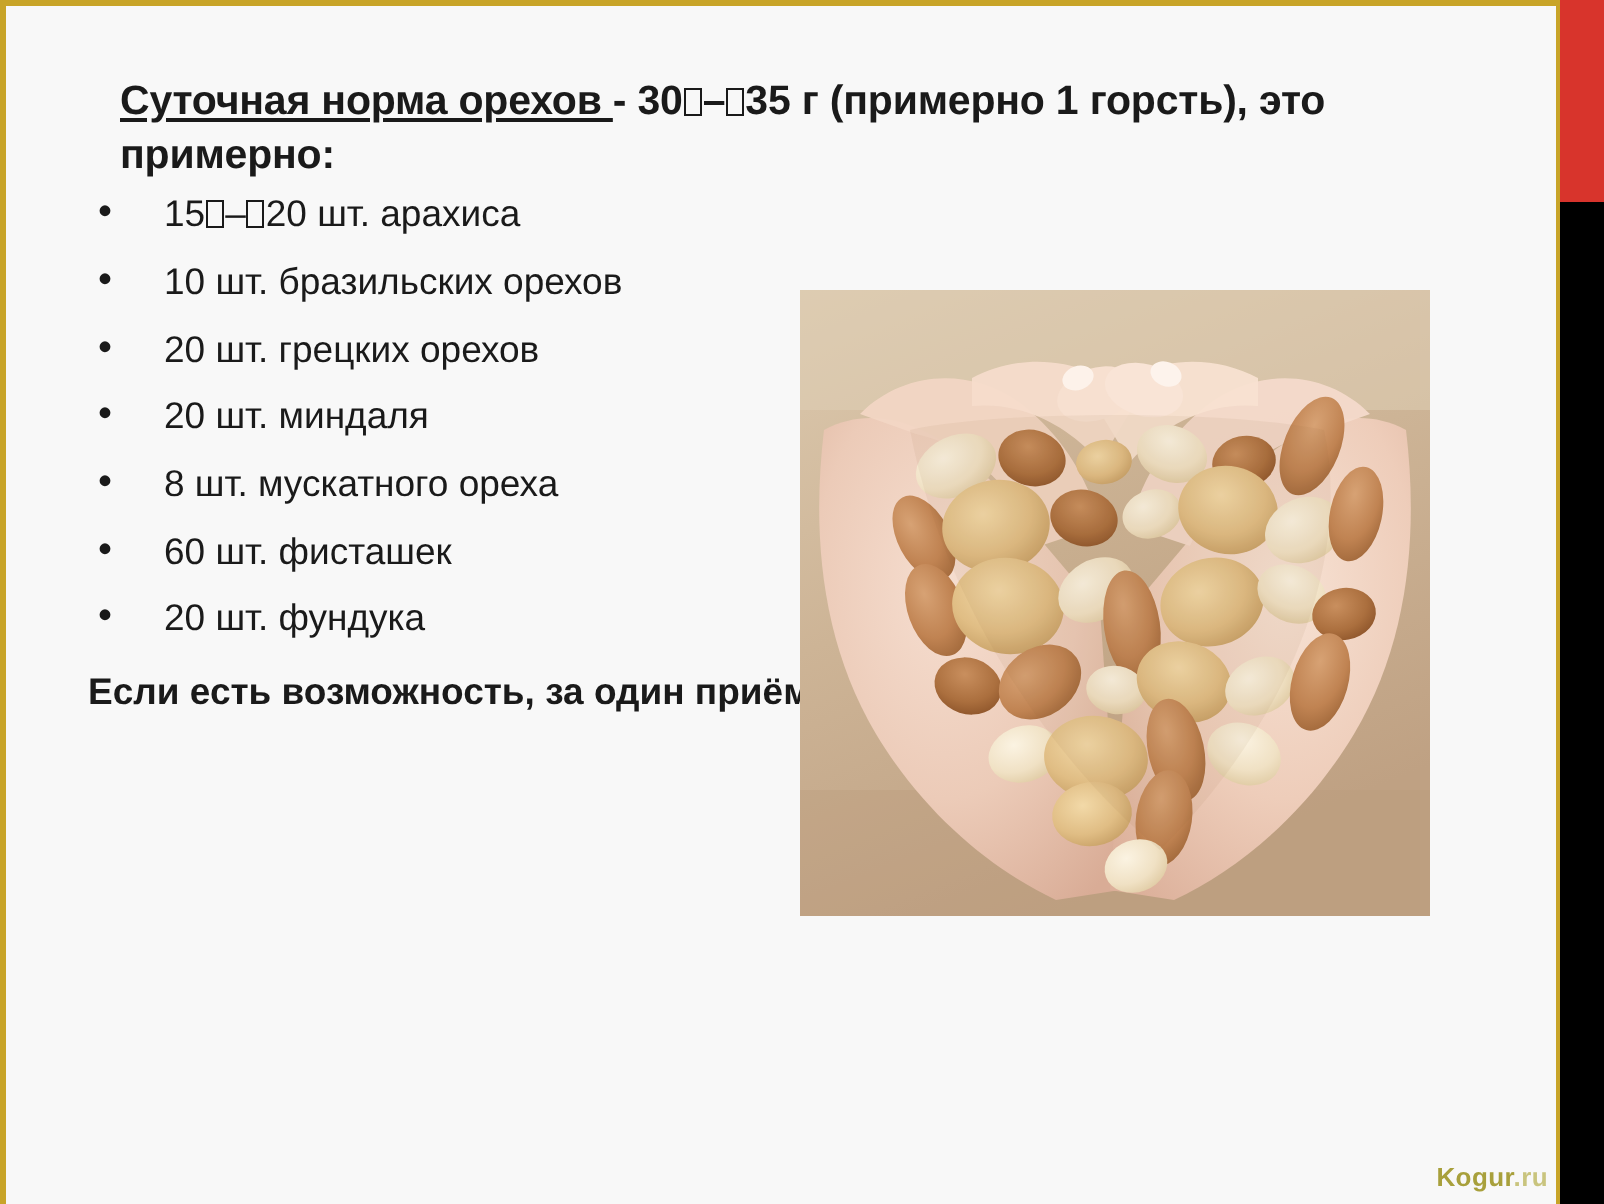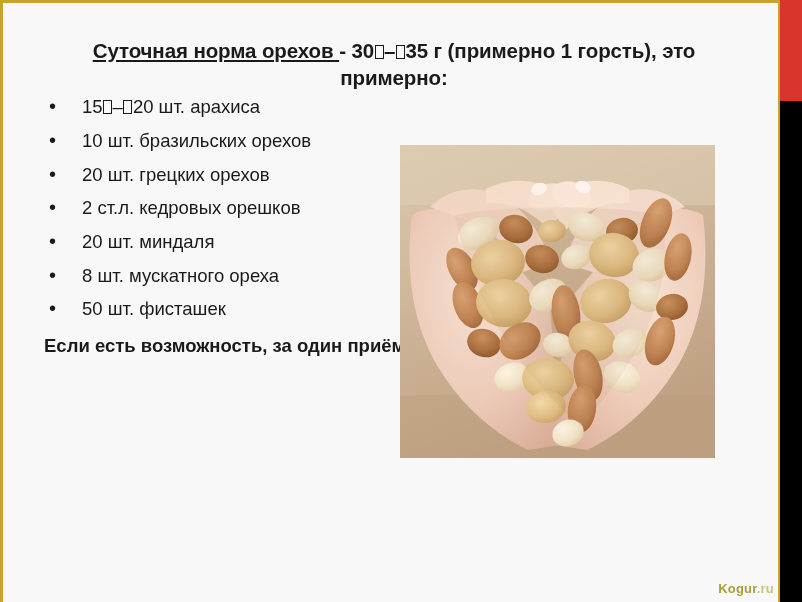--- a/index.html
+++ b/index.html
@@ -39,23 +39,22 @@
 
   
   .content{
     position:absolute;left:44px;top:38px;width:700px;
   }
   .heading{
     font-size:20.5px;
     font-weight:bold;
     color:#1a1a1a;
     line-height:1.30;
-    margin:0 0 7px 0;
+    margin:0 0 7px 16px;
     letter-spacing:-0.1px;
-    text-align:center;
   }
   .heading .u{ text-decoration:underline; }
   .box-glyph{
     display:inline-block;
     width:7px;height:12px;
     border:1.3px solid #1a1a1a;
     vertical-align:-1px;
     margin:0 0.5px;
   }
 
@@ -126,24 +125,24 @@
   <div class="content">
 
     <p class="heading">
       <span class="u">Суточная норма орехов </span><span>- 30</span><span class="box-glyph"></span><span>–</span><span class="box-glyph"></span><span>35 г (примерно 1 горсть), это примерно:</span>
     </p>
 
     <ul class="bullets">
       <li><span>15</span><span class="box-glyph"></span><span>–</span><span class="box-glyph"></span><span>20 шт. арахиса</span></li>
       <li>10 шт. бразильских орехов</li>
       <li>20 шт. грецких орехов</li>
-      <li>2 ст.л. кедровых орешков</li>
       <li>20 шт. миндаля</li>
       <li>8 шт. мускатного ореха</li>
-      <li>50 шт. фисташек</li>
+      <li>60 шт. фисташек</li>
+      <li>20 шт. фундука</li>
     </ul>
 
     <p class="closing">Если есть возможность, за один приём ешьте несколько видов орехов.</p>
   </div>
 
   <div class="photo">
     <svg width="315" height="313" viewBox="0 0 315 313" xmlns="http://www.w3.org/2000/svg" role="img">
       <defs>
         <linearGradient id="bgGrad" x1="0" y1="0" x2="0.3" y2="1">
           <stop offset="0%" stop-color="#d9c4a8"></stop>

